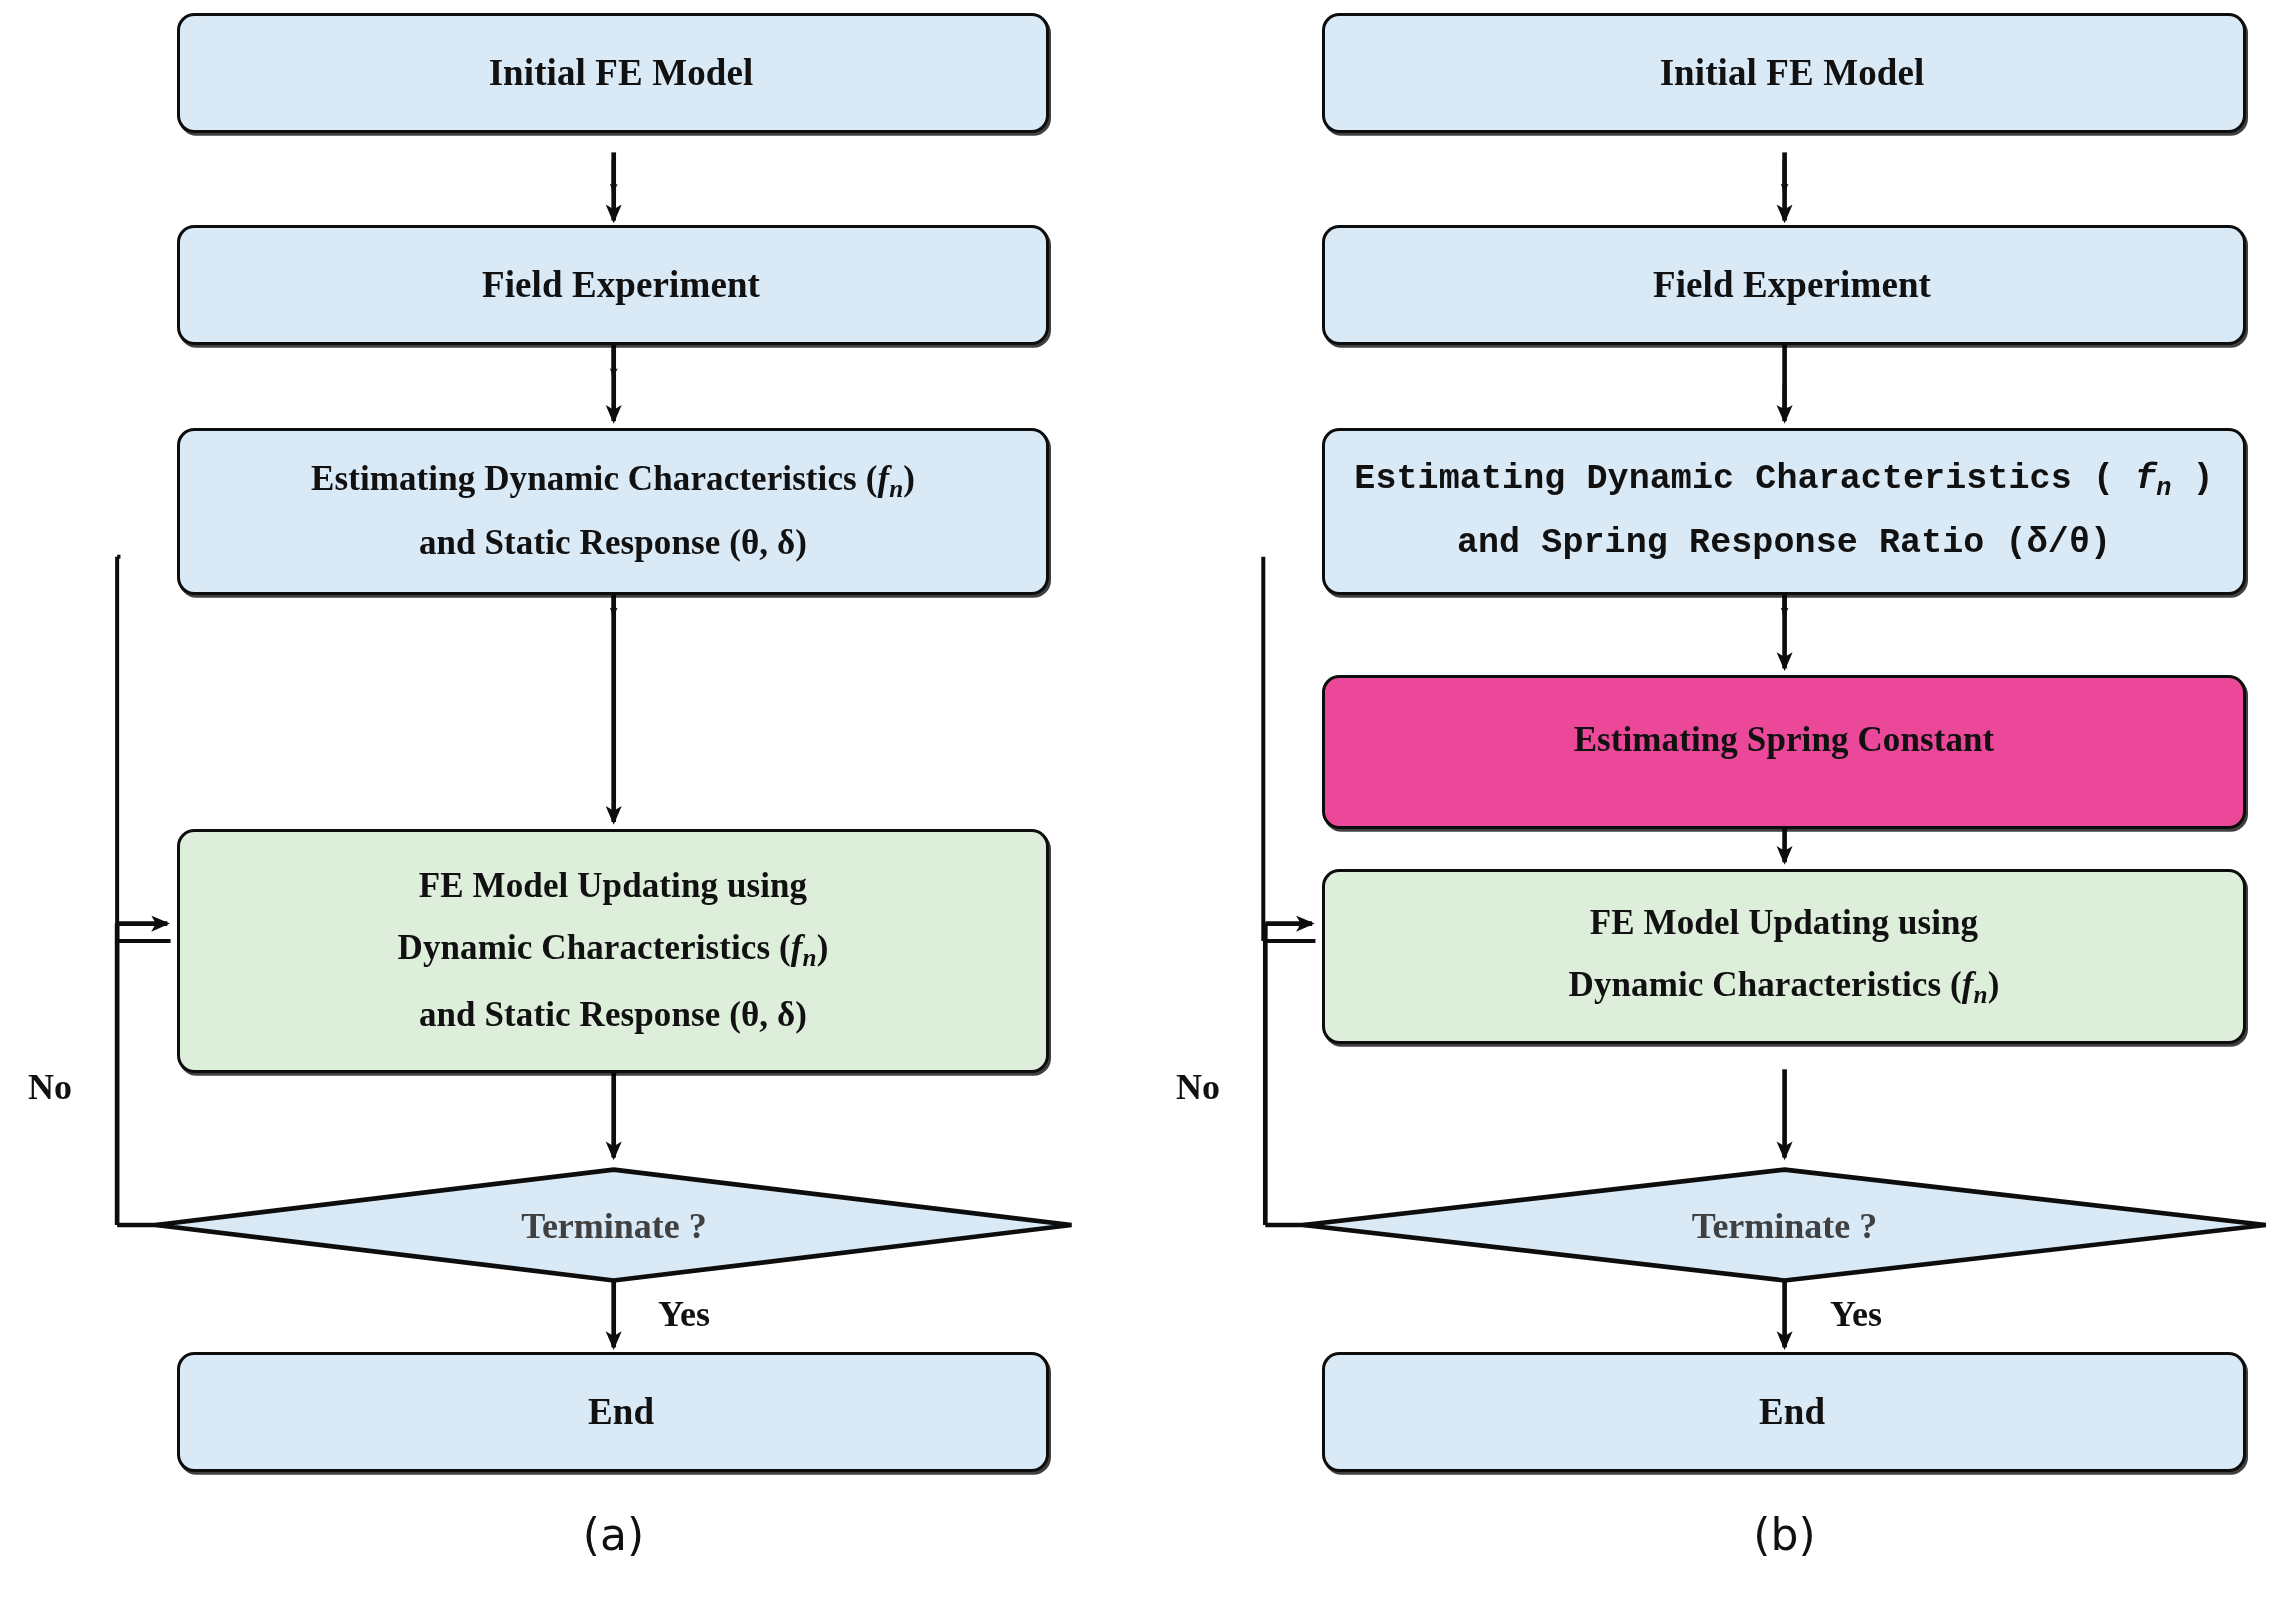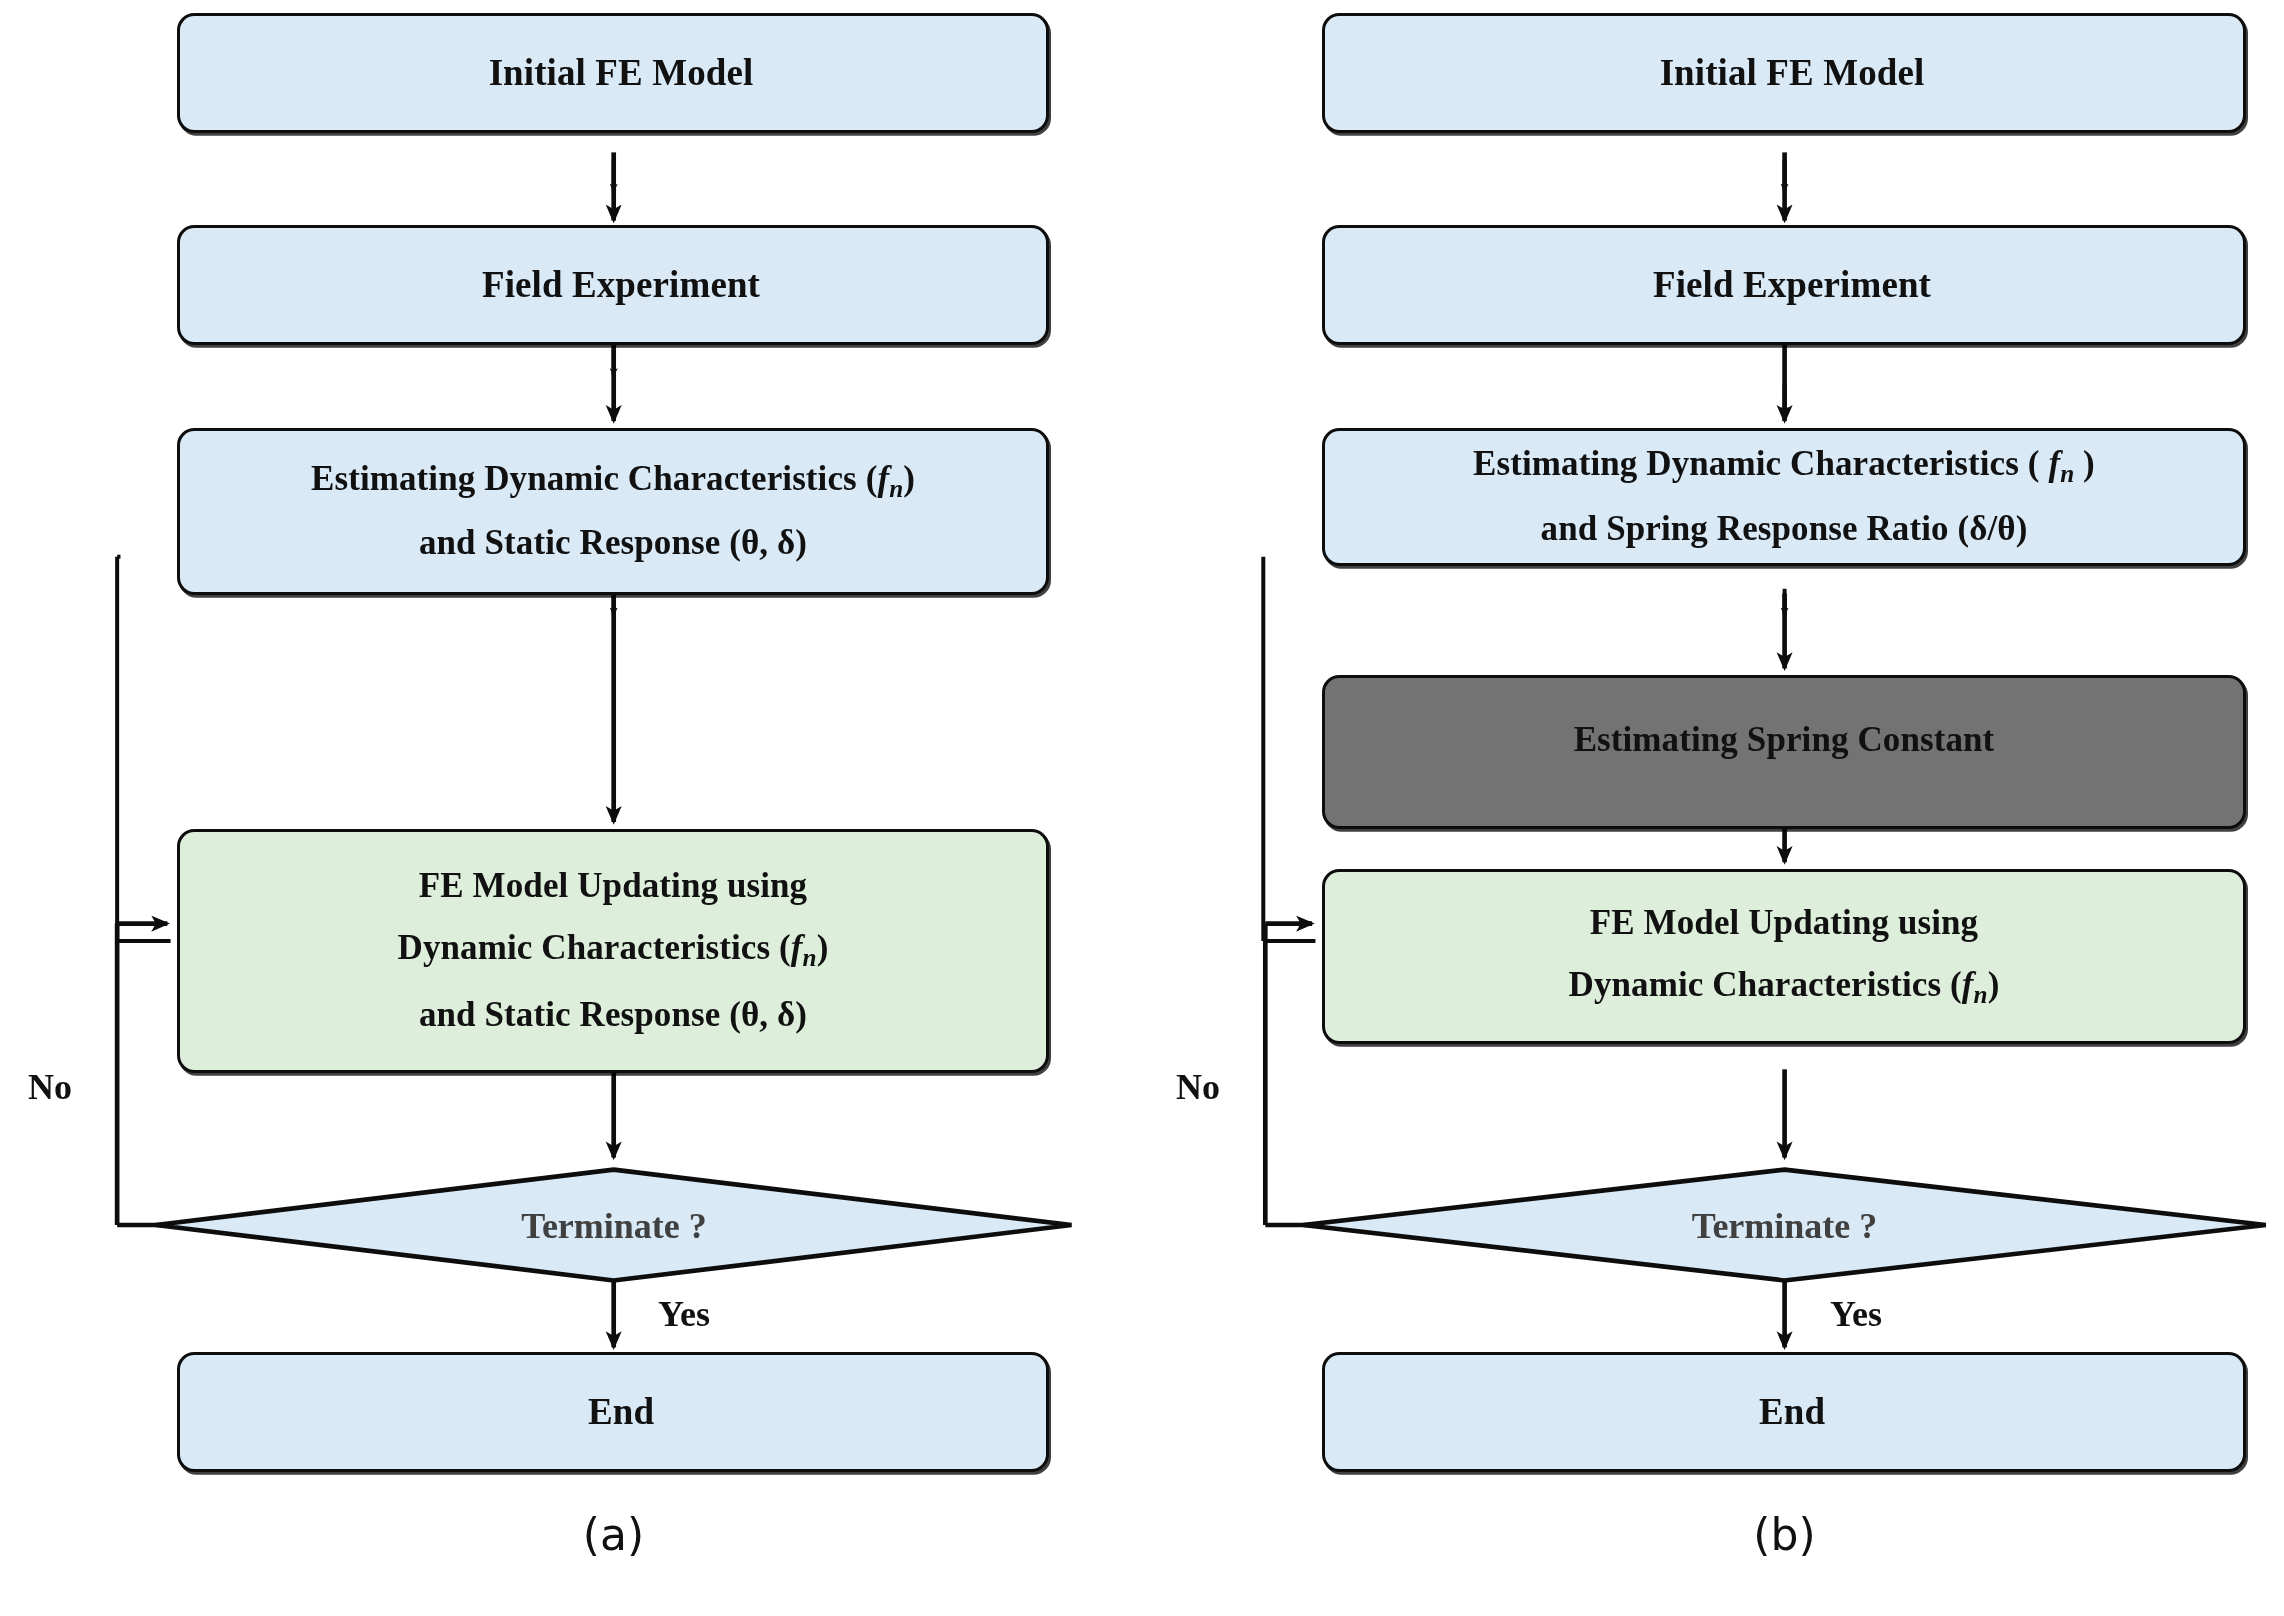--- a/index.html
+++ b/index.html
@@ -10,21 +10,21 @@
 
   .node{position:absolute;box-sizing:border-box;border:3.3px solid #0d0d0d;
         border-radius:17.4px;display:flex;flex-direction:column;
         align-items:center;justify-content:center;
         box-shadow:2px 2.7px 0 rgba(0,0,0,0.75);padding-left:16px;}
   .node .ln{display:block;width:100%;text-align:center;
             font-weight:bold;color:#111;letter-spacing:0.1px;
             line-height:1.05;white-space:nowrap;}
   .fill-blue{background:#d9e9f6;}
   .fill-green{background:#ddeedb;}
-  .fill-orange{background:#737373;}
+  .fill-orange{background:#ec4899;}
 
   .diamond{position:absolute;}
   .diamond .dtext{position:absolute;left:0;top:0;width:100%;height:100%;
                   display:flex;align-items:center;justify-content:center;
                   font-weight:bold;color:#404040;}
 
   .edgelabel{position:absolute;font-weight:bold;color:#111;text-align:right;}
   .panel-caption{position:absolute;color:#111;text-align:center;
                  font-family:"DejaVu Sans","Liberation Sans",sans-serif;}
   .subscript{font-size:.72em;font-style:italic;vertical-align:-0.28em;}
@@ -135,21 +135,21 @@
   <div class="panel-caption" style="left:480px;top:1509px;width:267px;font-size:44px;">(a)</div>
 
   <div class="node fill-blue" style="left:1322px;top:13.4px;width:924px;height:120px;">
     <span class="ln" style="font-size:37px;">Initial FE Model</span>
   </div>
 
   <div class="node fill-blue" style="left:1322px;top:225px;width:924px;height:120px;">
     <span class="ln" style="font-size:37px;">Field Experiment</span>
   </div>
 
-  <div class="node fill-blue" style="left:1322px;top:428px;width:924px;height:138px;padding:12px 16px;">
+  <div class="node fill-blue" style="left:1322px;top:428px;width:924px;height:167px;padding:12px 16px;font-family:Liberation Mono, monospace;">
     <span class="ln" style="font-size:35px;margin-bottom:23px;"><span>Estimating Dynamic Characteristics ( </span><span class="ital">f</span><span class="subscript">n</span><span> )</span></span>
     <span class="ln" style="font-size:35px;">and Spring Response Ratio (δ/θ)</span>
   </div>
 
   <div class="node fill-orange" style="left:1322px;top:675px;width:924px;height:154px;padding:10.7px 6.7px;">
     <span class="ln" style="font-size:35px;margin-bottom:23px;">Estimating  Spring Constant</span>
   </div>
 
   <div class="node fill-green" style="left:1322px;top:869px;width:924px;height:175px;padding:13.4px 6.7px;">
     <span class="ln" style="font-size:35px;margin-bottom:25.4px;">FE Model Updating using</span>

